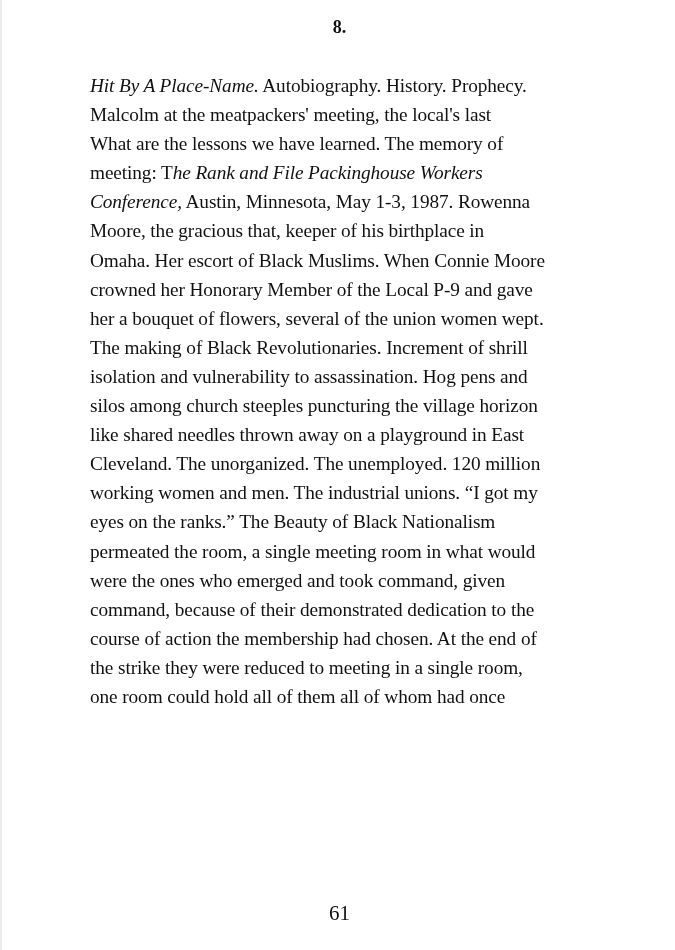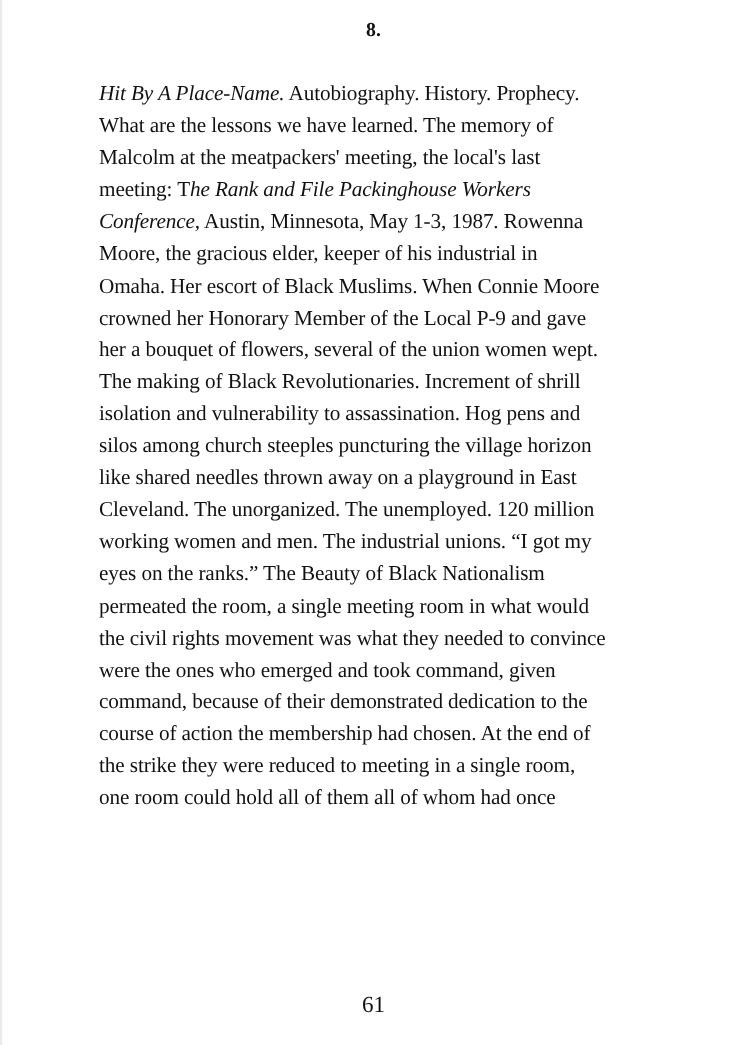--- a/index.html
+++ b/index.html
@@ -59,37 +59,36 @@
       line-height: 26px;
     }
   </style>
 </head>
 <body>
 
 <div class="page">
   <div class="chapter-number">8.</div>
   <div class="body-text" id="body-text">
       <span class="line"><span class="it">Hit By A Place-Name.</span><span> Autobiography. History. Prophecy.</span></span>
+      <span class="line"><span>Malcolm at the meatpackers' meeting, the local's last</span></span>
       <span class="line"><span>What are the lessons we have learned. The memory of</span></span>
-      <span class="line"><span>Malcolm at the meatpackers' meeting, the local's last</span></span>
       <span class="line"><span>meeting: T</span><span class="it">he Rank and File Packinghouse Workers</span></span>
       <span class="line"><span class="it">Conference,</span><span> Austin, Minnesota, May 1-3, 1987. Rowenna</span></span>
-      <span class="line"><span>Moore, the gracious elder, keeper of his industrial in</span></span>
+      <span class="line"><span>Moore, the gracious that, keeper of his birthplace in</span></span>
       <span class="line"><span>Omaha. Her escort of Black Muslims. When Connie Moore</span></span>
       <span class="line"><span>crowned her Honorary Member of the Local P-9 and gave</span></span>
       <span class="line"><span>her a bouquet of flowers, several of the union women wept.</span></span>
       <span class="line"><span>The making of Black Revolutionaries. Increment of shrill</span></span>
       <span class="line"><span>isolation and vulnerability to assassination. Hog pens and</span></span>
       <span class="line"><span>silos among church steeples puncturing the village horizon</span></span>
       <span class="line"><span>like shared needles thrown away on a playground in East</span></span>
       <span class="line"><span>Cleveland. The unorganized. The unemployed. 120 million</span></span>
       <span class="line"><span>working women and men. The industrial unions. “I got my</span></span>
       <span class="line"><span>eyes on the ranks.” The Beauty of Black Nationalism</span></span>
       <span class="line"><span>permeated the room, a single meeting room in what would</span></span>
-      <span class="line"><span>the civil rights movement was what they needed to convince</span></span>
       <span class="line"><span>were the ones who emerged and took command, given</span></span>
       <span class="line"><span>command, because of their demonstrated dedication to the</span></span>
       <span class="line"><span>course of action the membership had chosen. At the end of</span></span>
       <span class="line"><span>the strike they were reduced to meeting in a single room,</span></span>
       <span class="line"><span>one room could hold all of them all of whom had once</span></span>
     </div>
   <div class="page-number">61</div>
 </div>
 
 </body></html>

